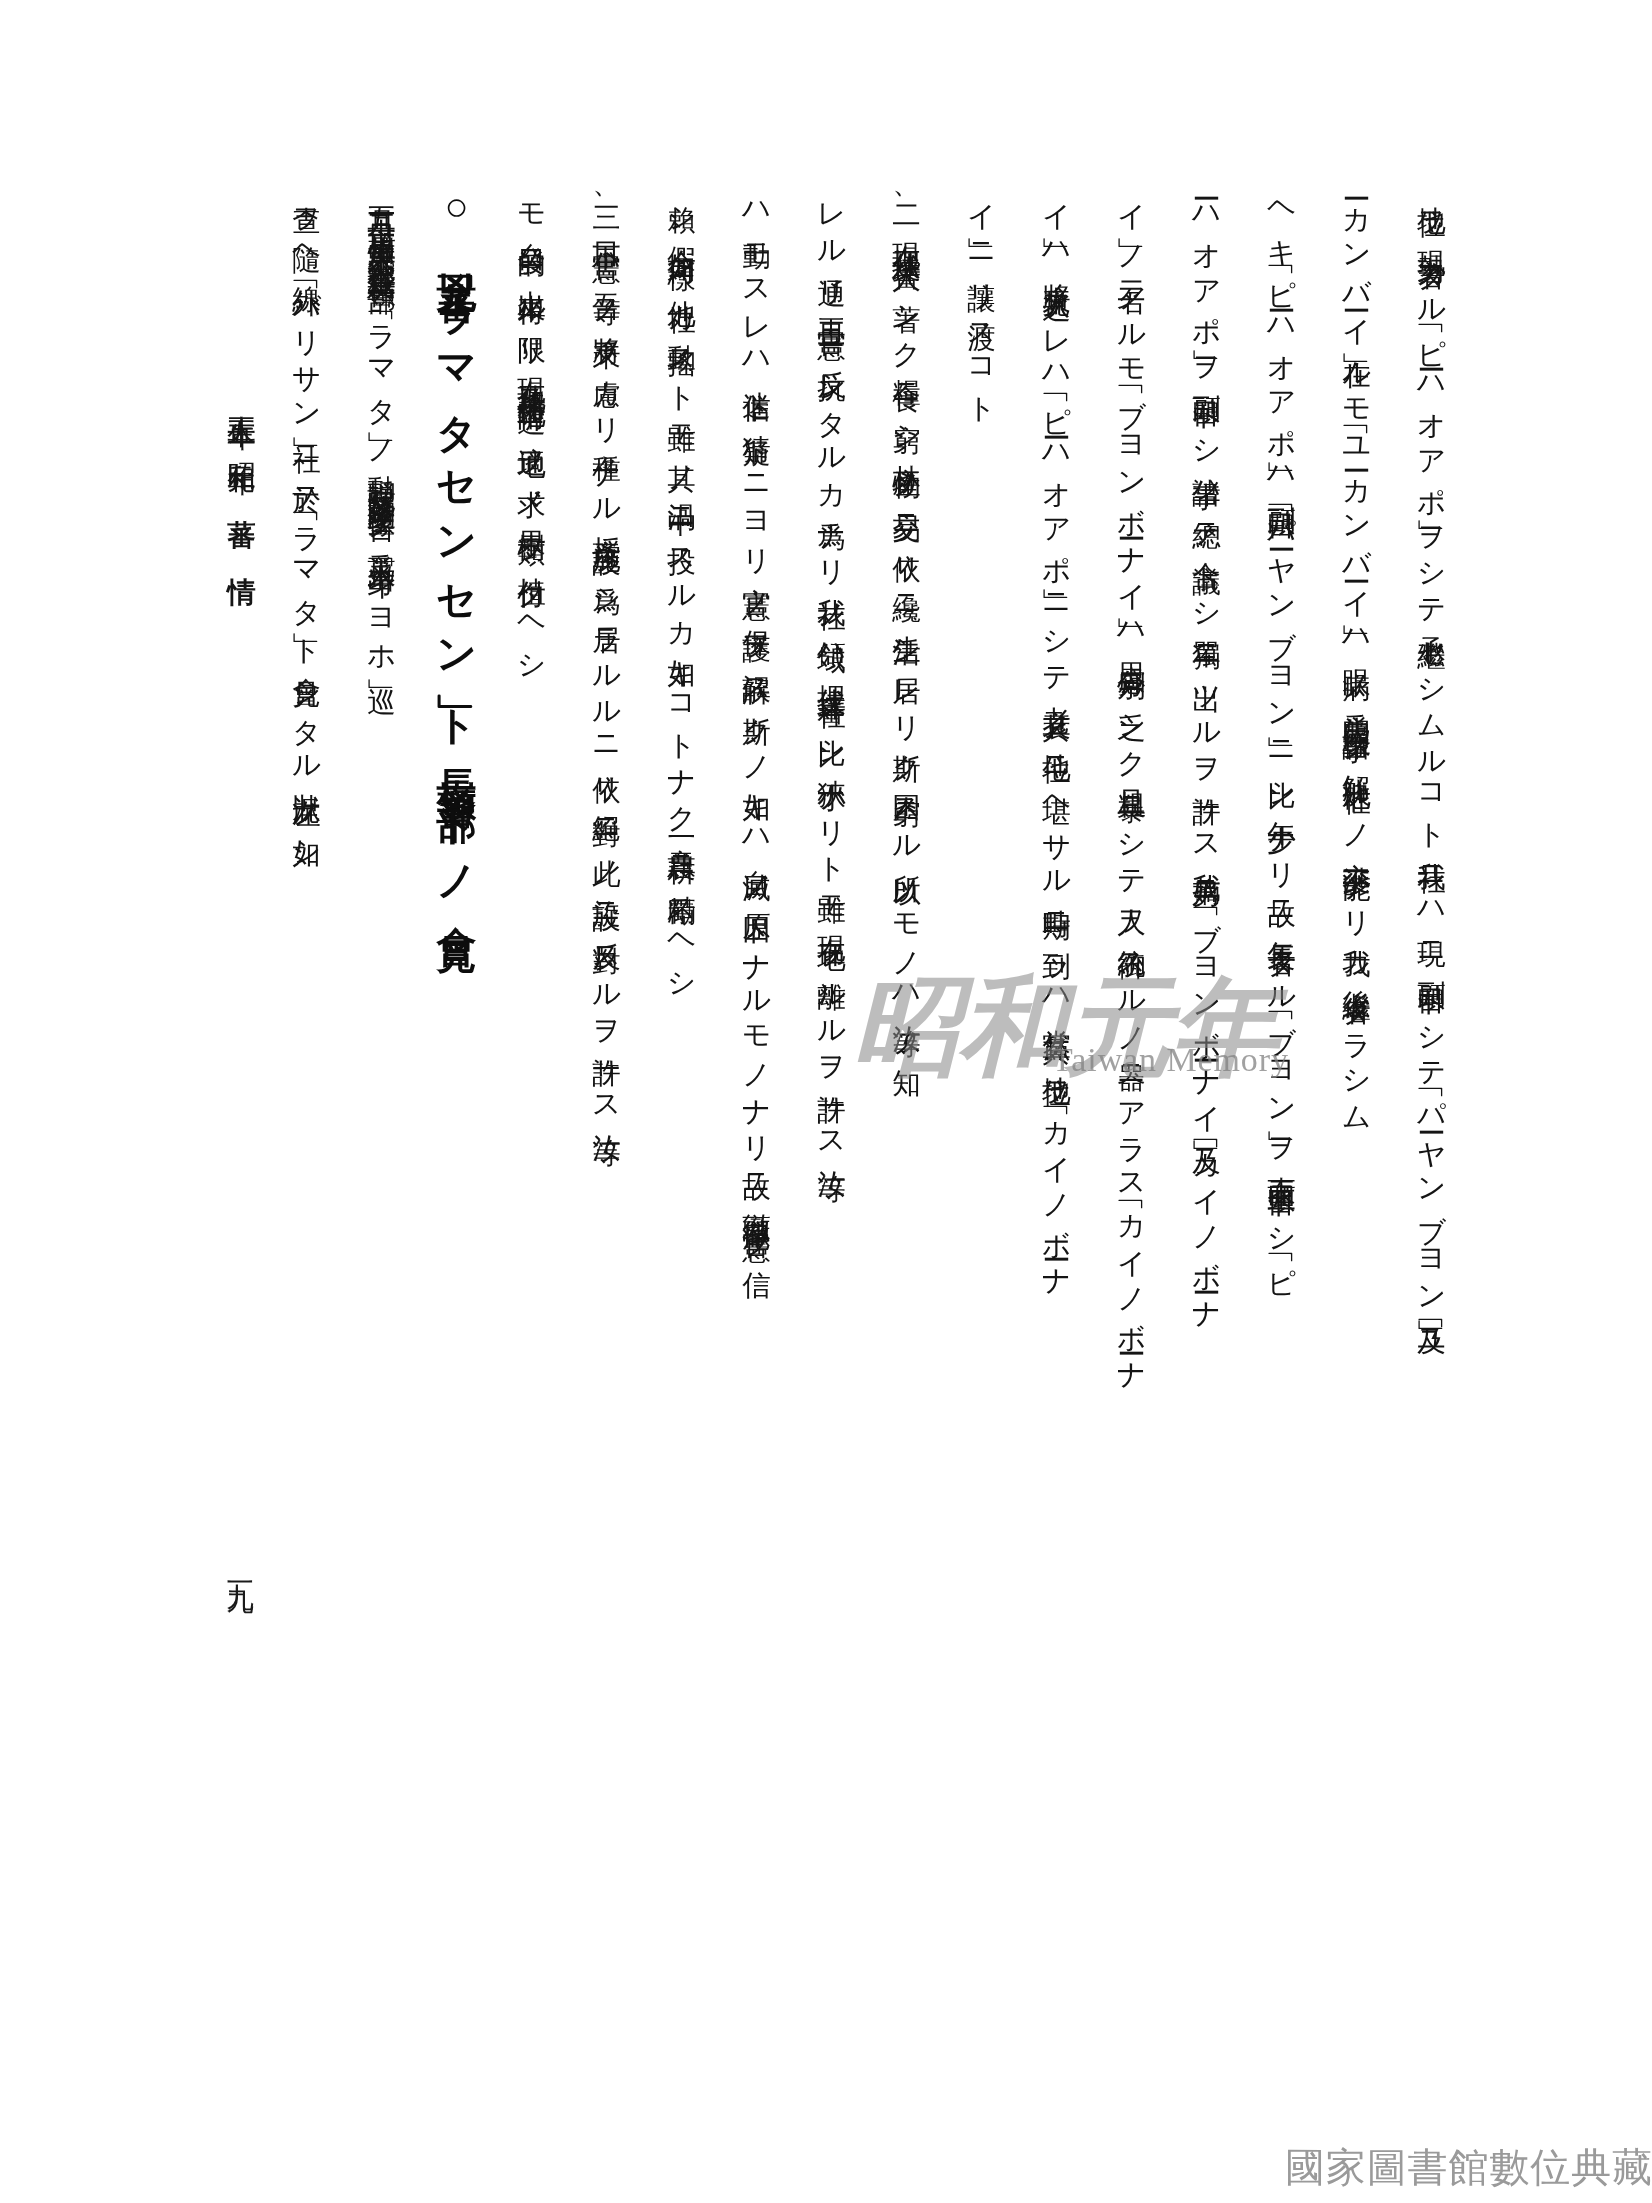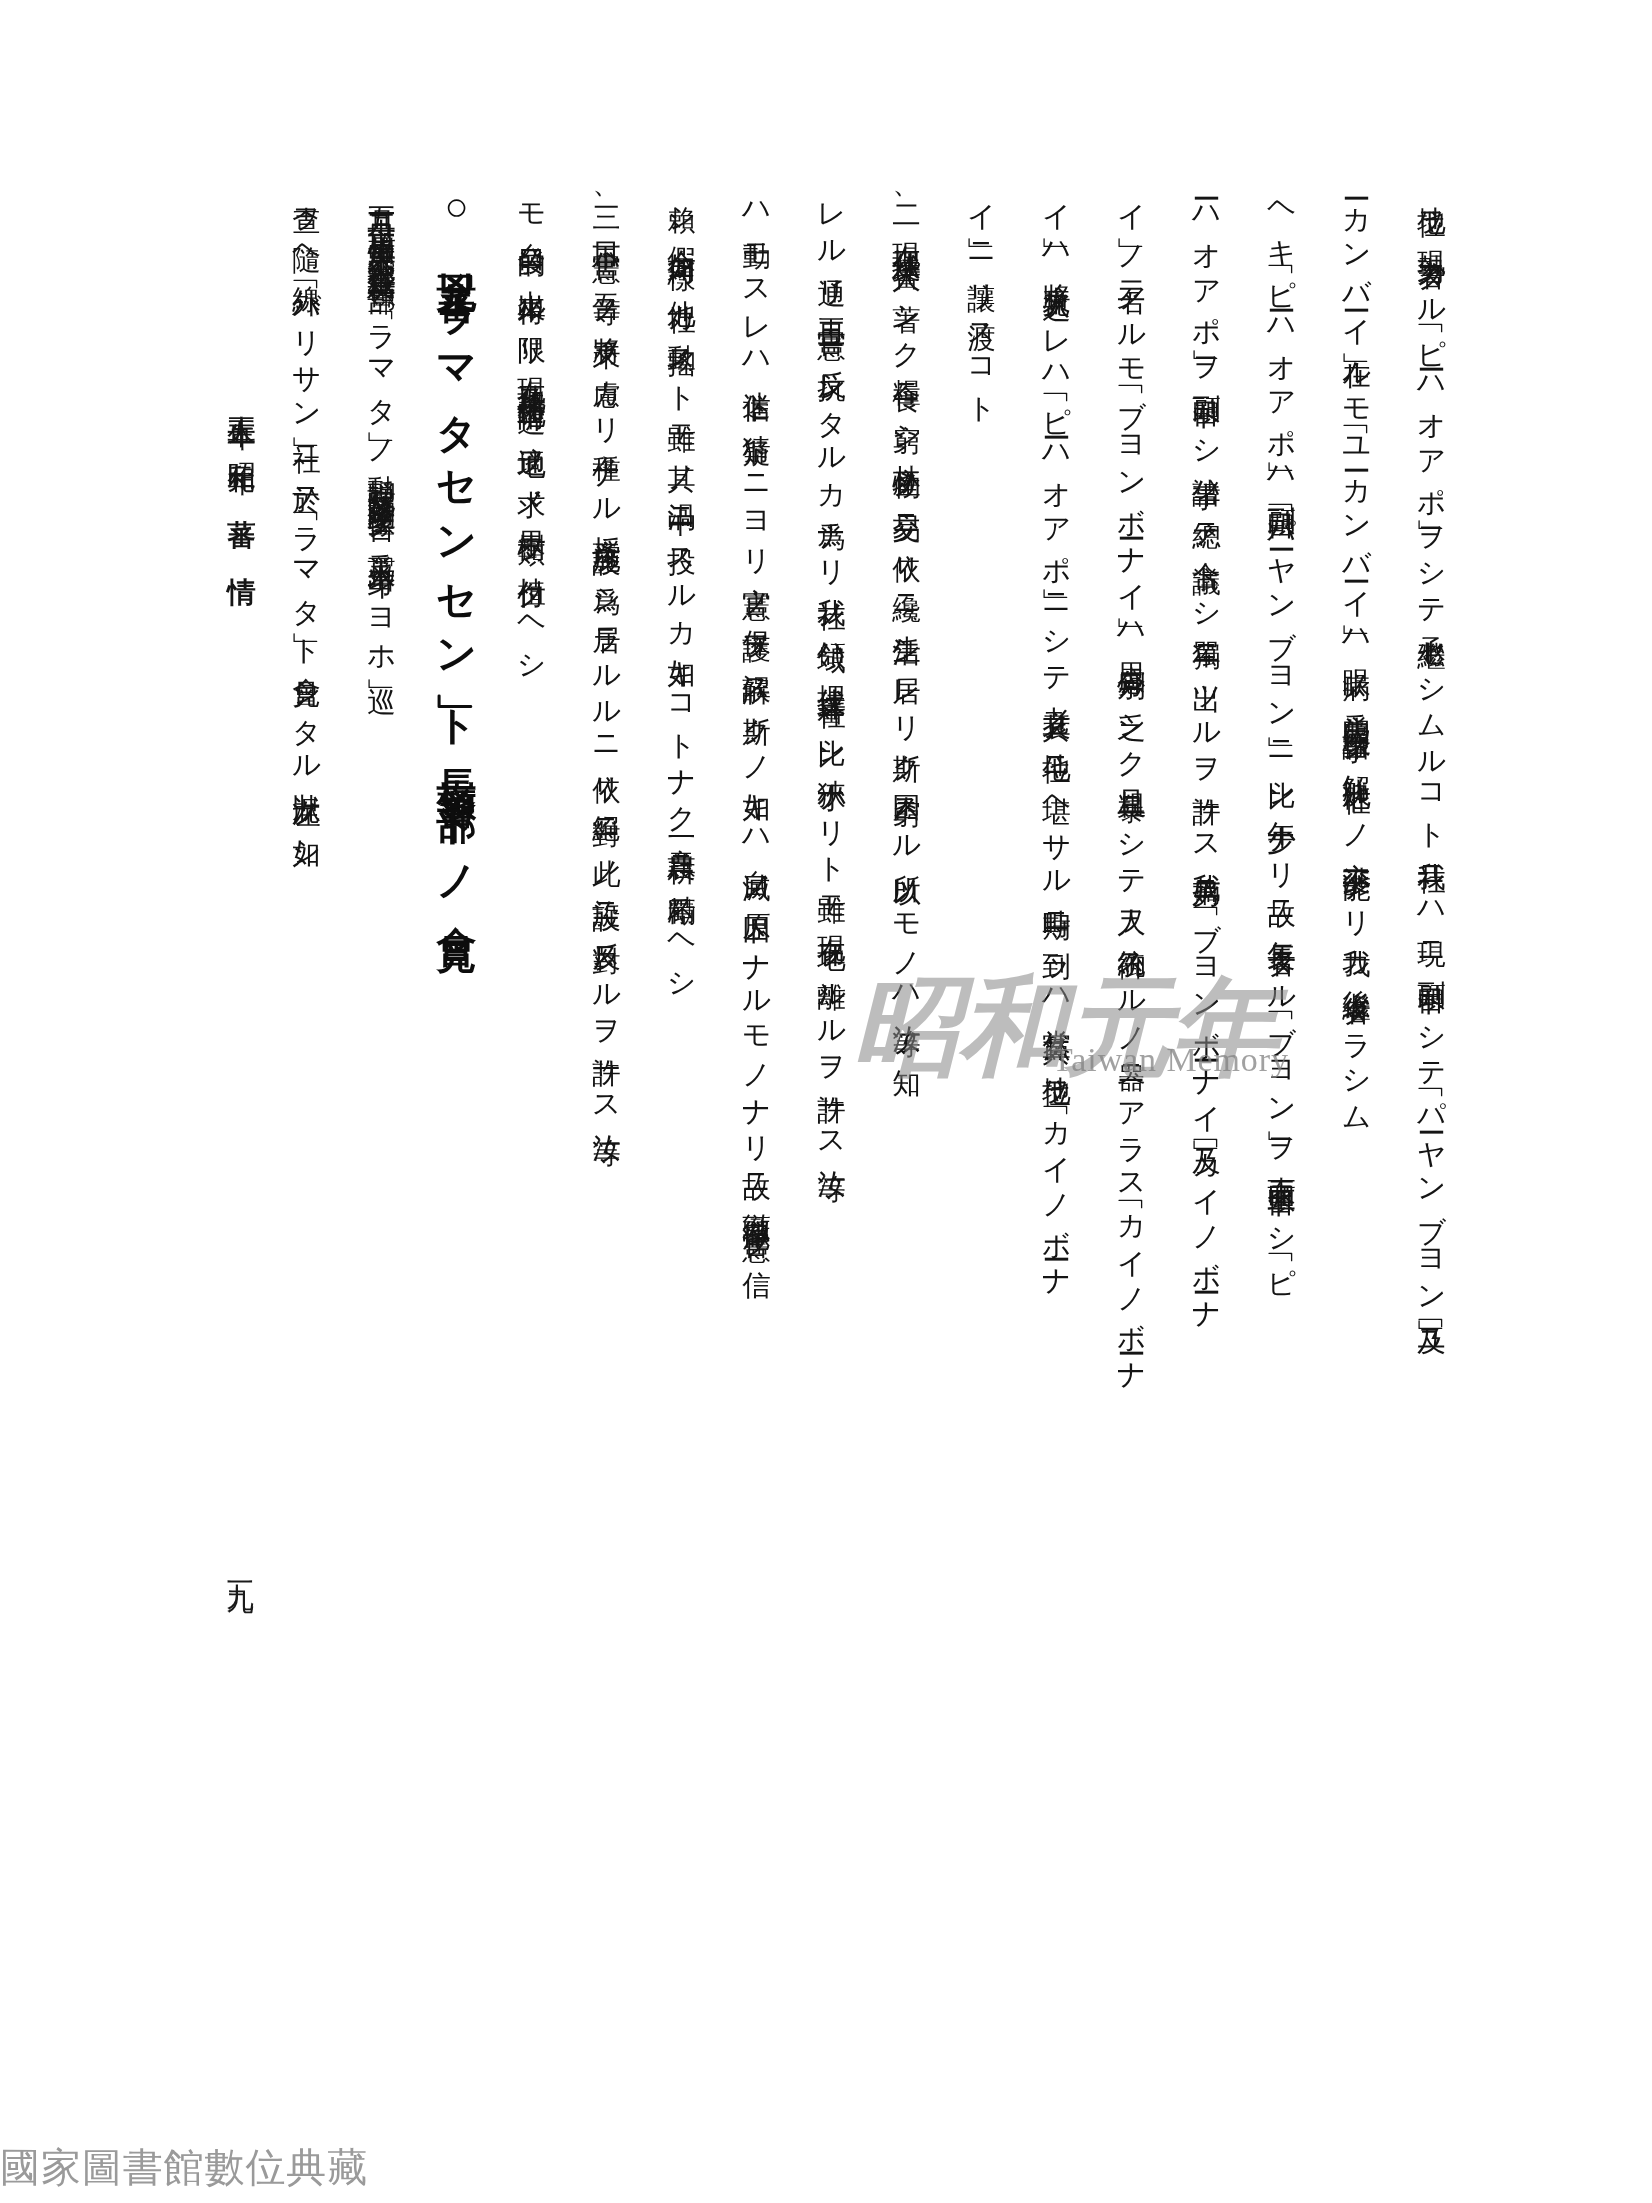--- a/index.html
+++ b/index.html
@@ -56,21 +56,21 @@
   .watermark-latin{
     position:absolute;left:1052px;top:1041px;
     font-size:34px;
     color:rgba(130,130,130,0.75);
     letter-spacing:0.9px;white-space:nowrap;
     pointer-events:none;
   }
   
   .footer-caption{
     position:absolute;left:0;top:2140px;width:1653px;
-    text-align:left;
+    text-align:right;
     font-family:"Liberation Sans",sans-serif;
     font-size:40px;color:#9a9a9a;letter-spacing:0.9px;
   }
 </style>
 </head>
 <body>
 
 <div class="text-block">
   <div class="col">地位ヲ現勢力者タル「ピーハオアポ」ヲシテ承繼セシムルコト我社ニハ現ニ副頭目トシテ「パーヤンブヨン」及「ユ</div>
   <div class="col">ーカンバーイ」在ルモ「ユーカンバーイ」ハ眼病ノ爲失明同樣諸事ノ解決他社トノ交渉不能ナリ我カ後繼者タラシム</div>

